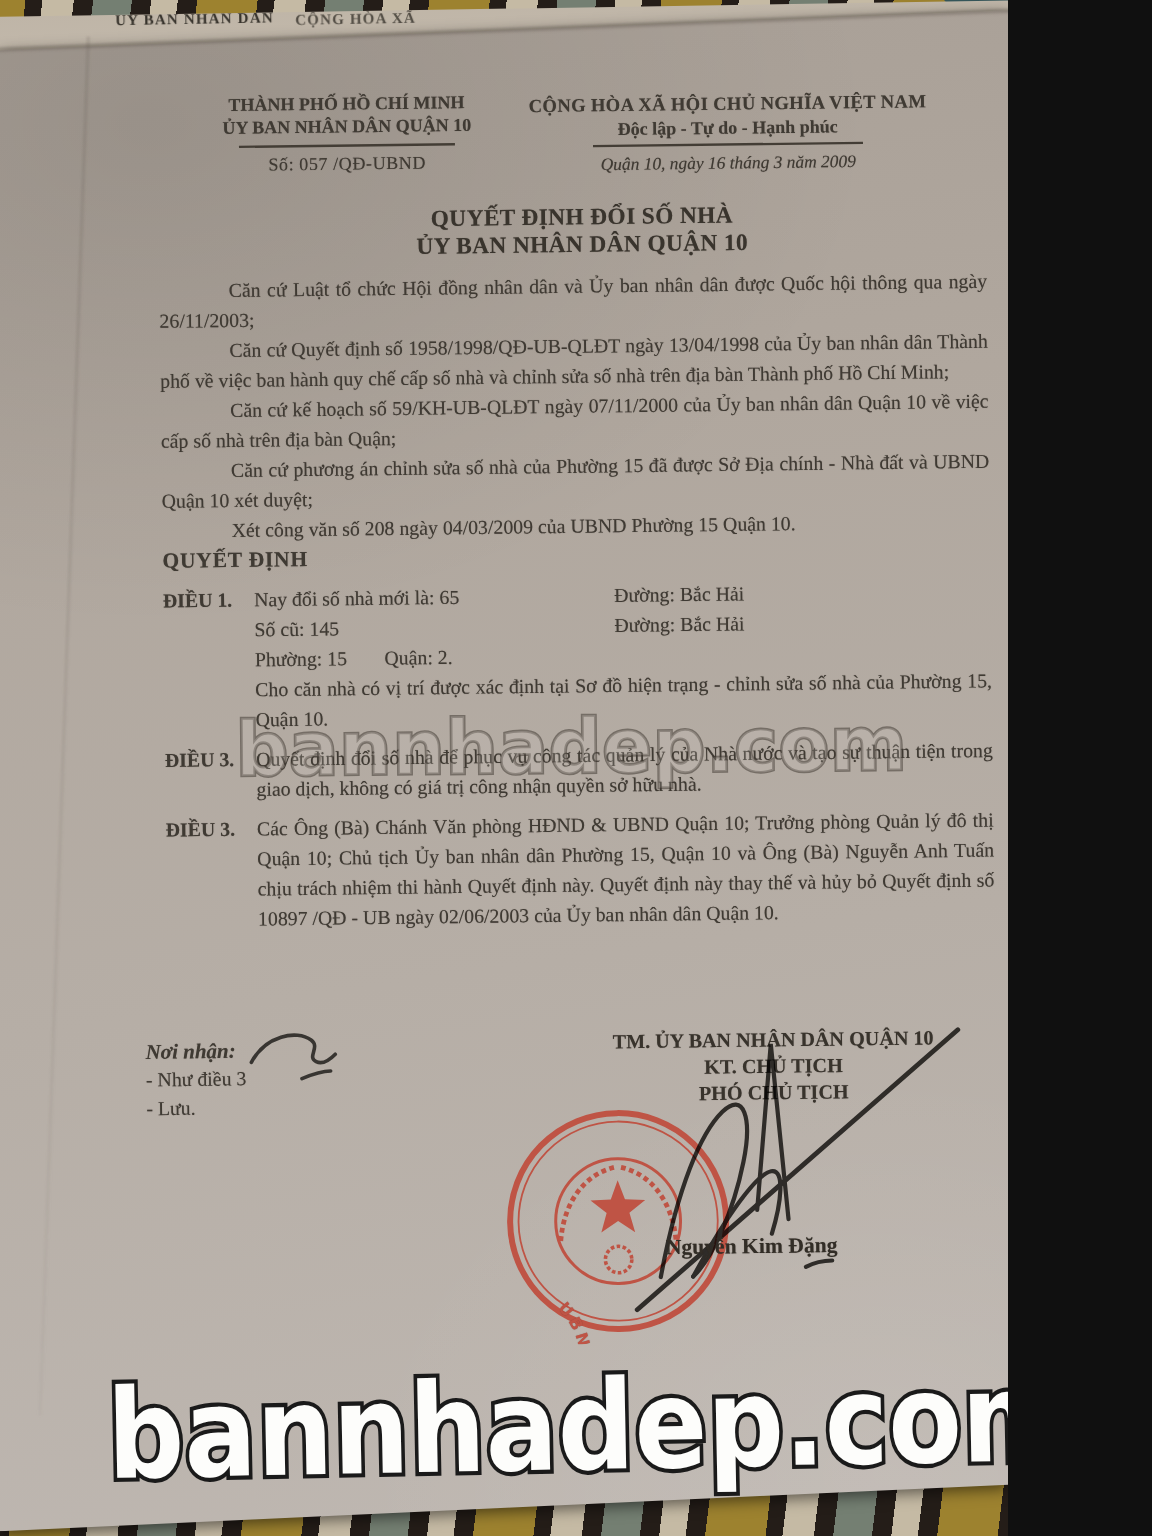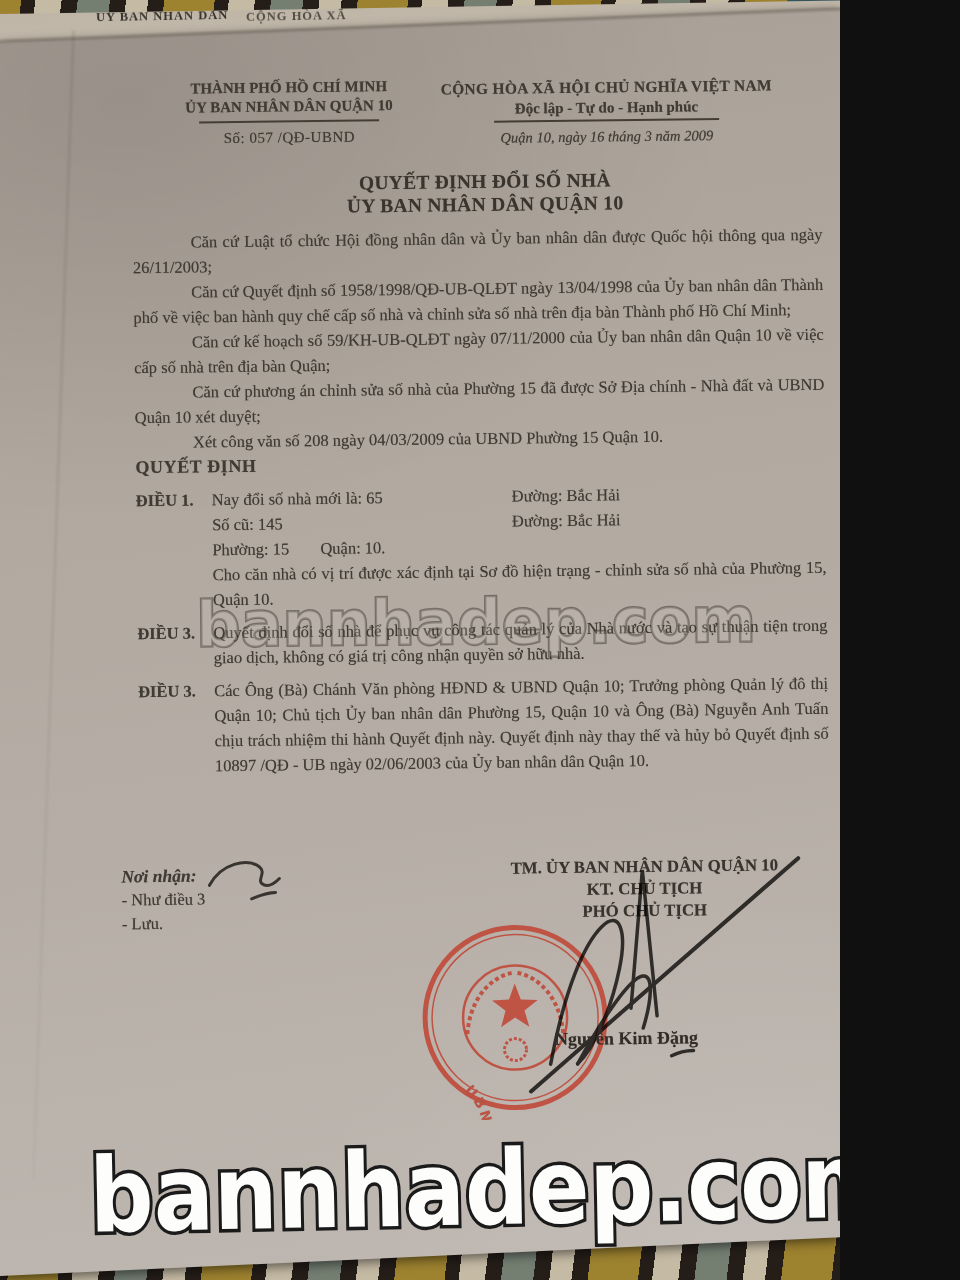--- a/index.html
+++ b/index.html
@@ -148,21 +148,21 @@
           <div class="a1-row">
             <span class="a1-c1">Nay đổi số nhà mới là: 65</span>
             <span>Đường: Bắc Hải</span>
           </div>
           <div class="a1-row">
             <span class="a1-c1">Số cũ: 145</span>
             <span>Đường: Bắc Hải</span>
           </div>
           <div class="a1-row">
             <span class="a1-ward">Phường: 15</span>
-            <span>Quận: 10.</span>
+            <span>Quận: 2.</span>
           </div>
           <div style="text-align:justify;">Cho căn nhà có vị trí được xác định tại Sơ đồ hiện trạng - chỉnh sửa số nhà của Phường 15, Quận 10.</div>
         </div>
       </div>
 
       <div class="article">
         <div class="article-label">ĐIỀU 3.</div>
         <div class="article-body">Quyết định đổi số nhà để phục vụ công tác quản lý của Nhà nước và tạo sự thuận tiện trong giao dịch, không có giá trị công nhận quyền sở hữu nhà.</div>
       </div>
 

